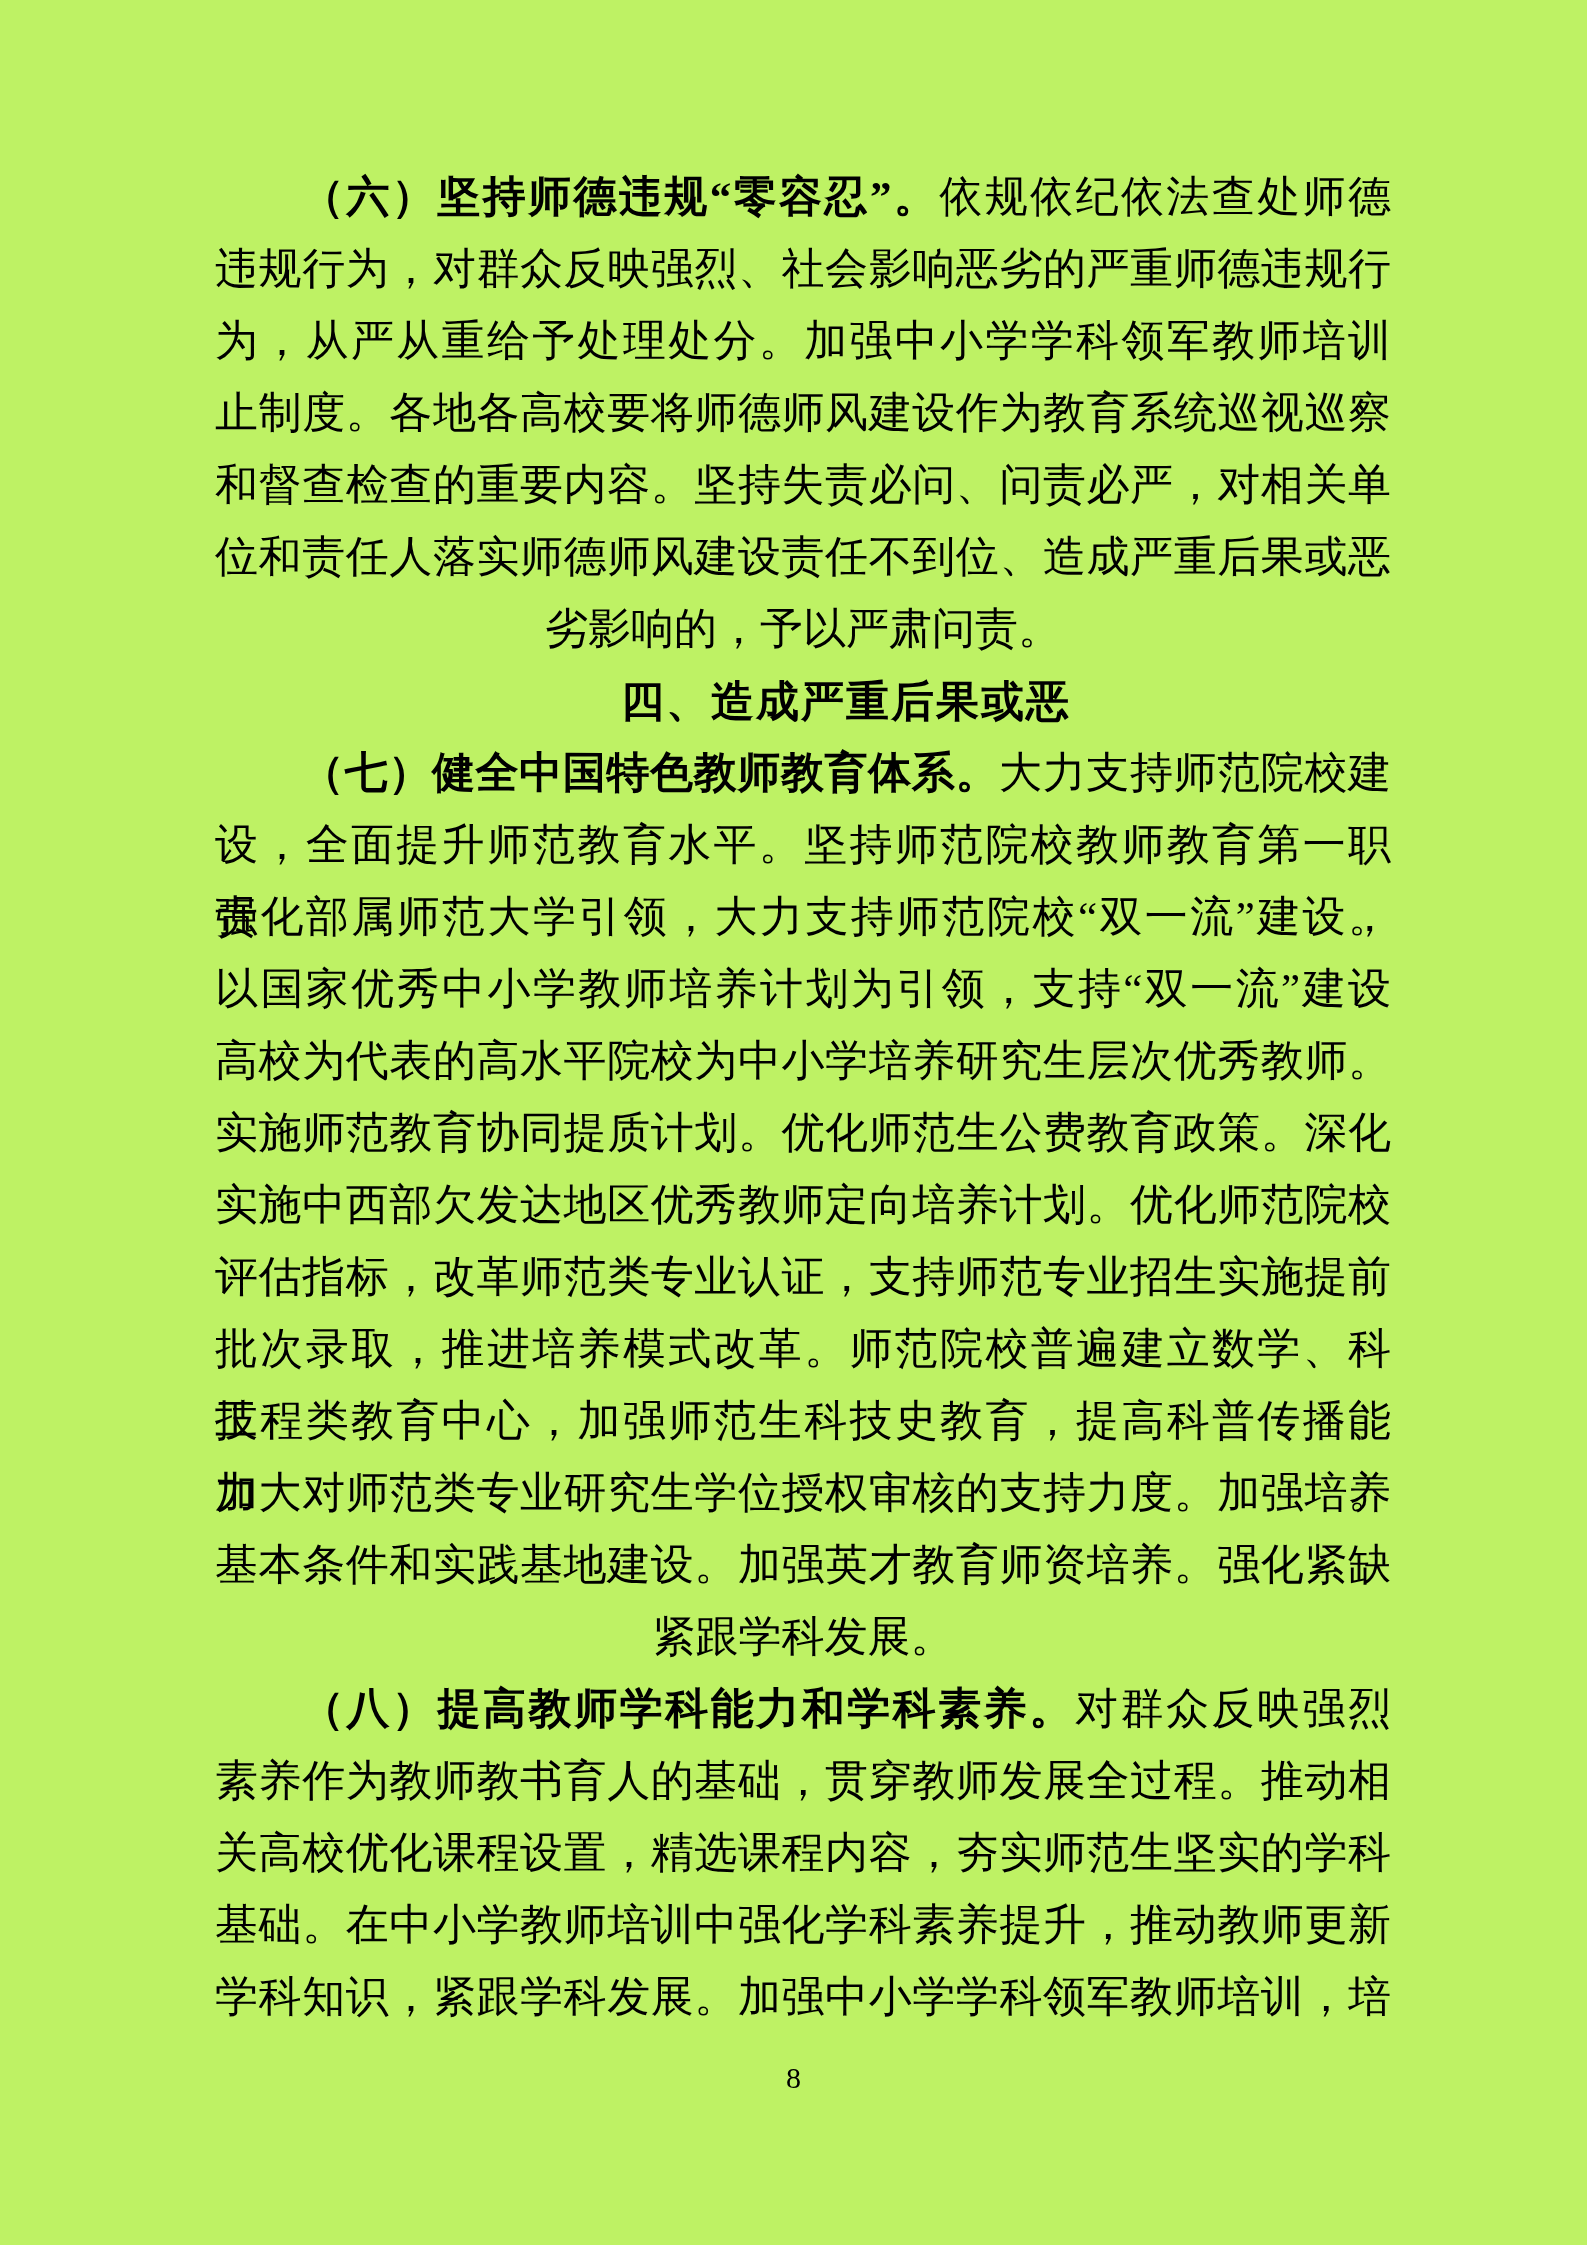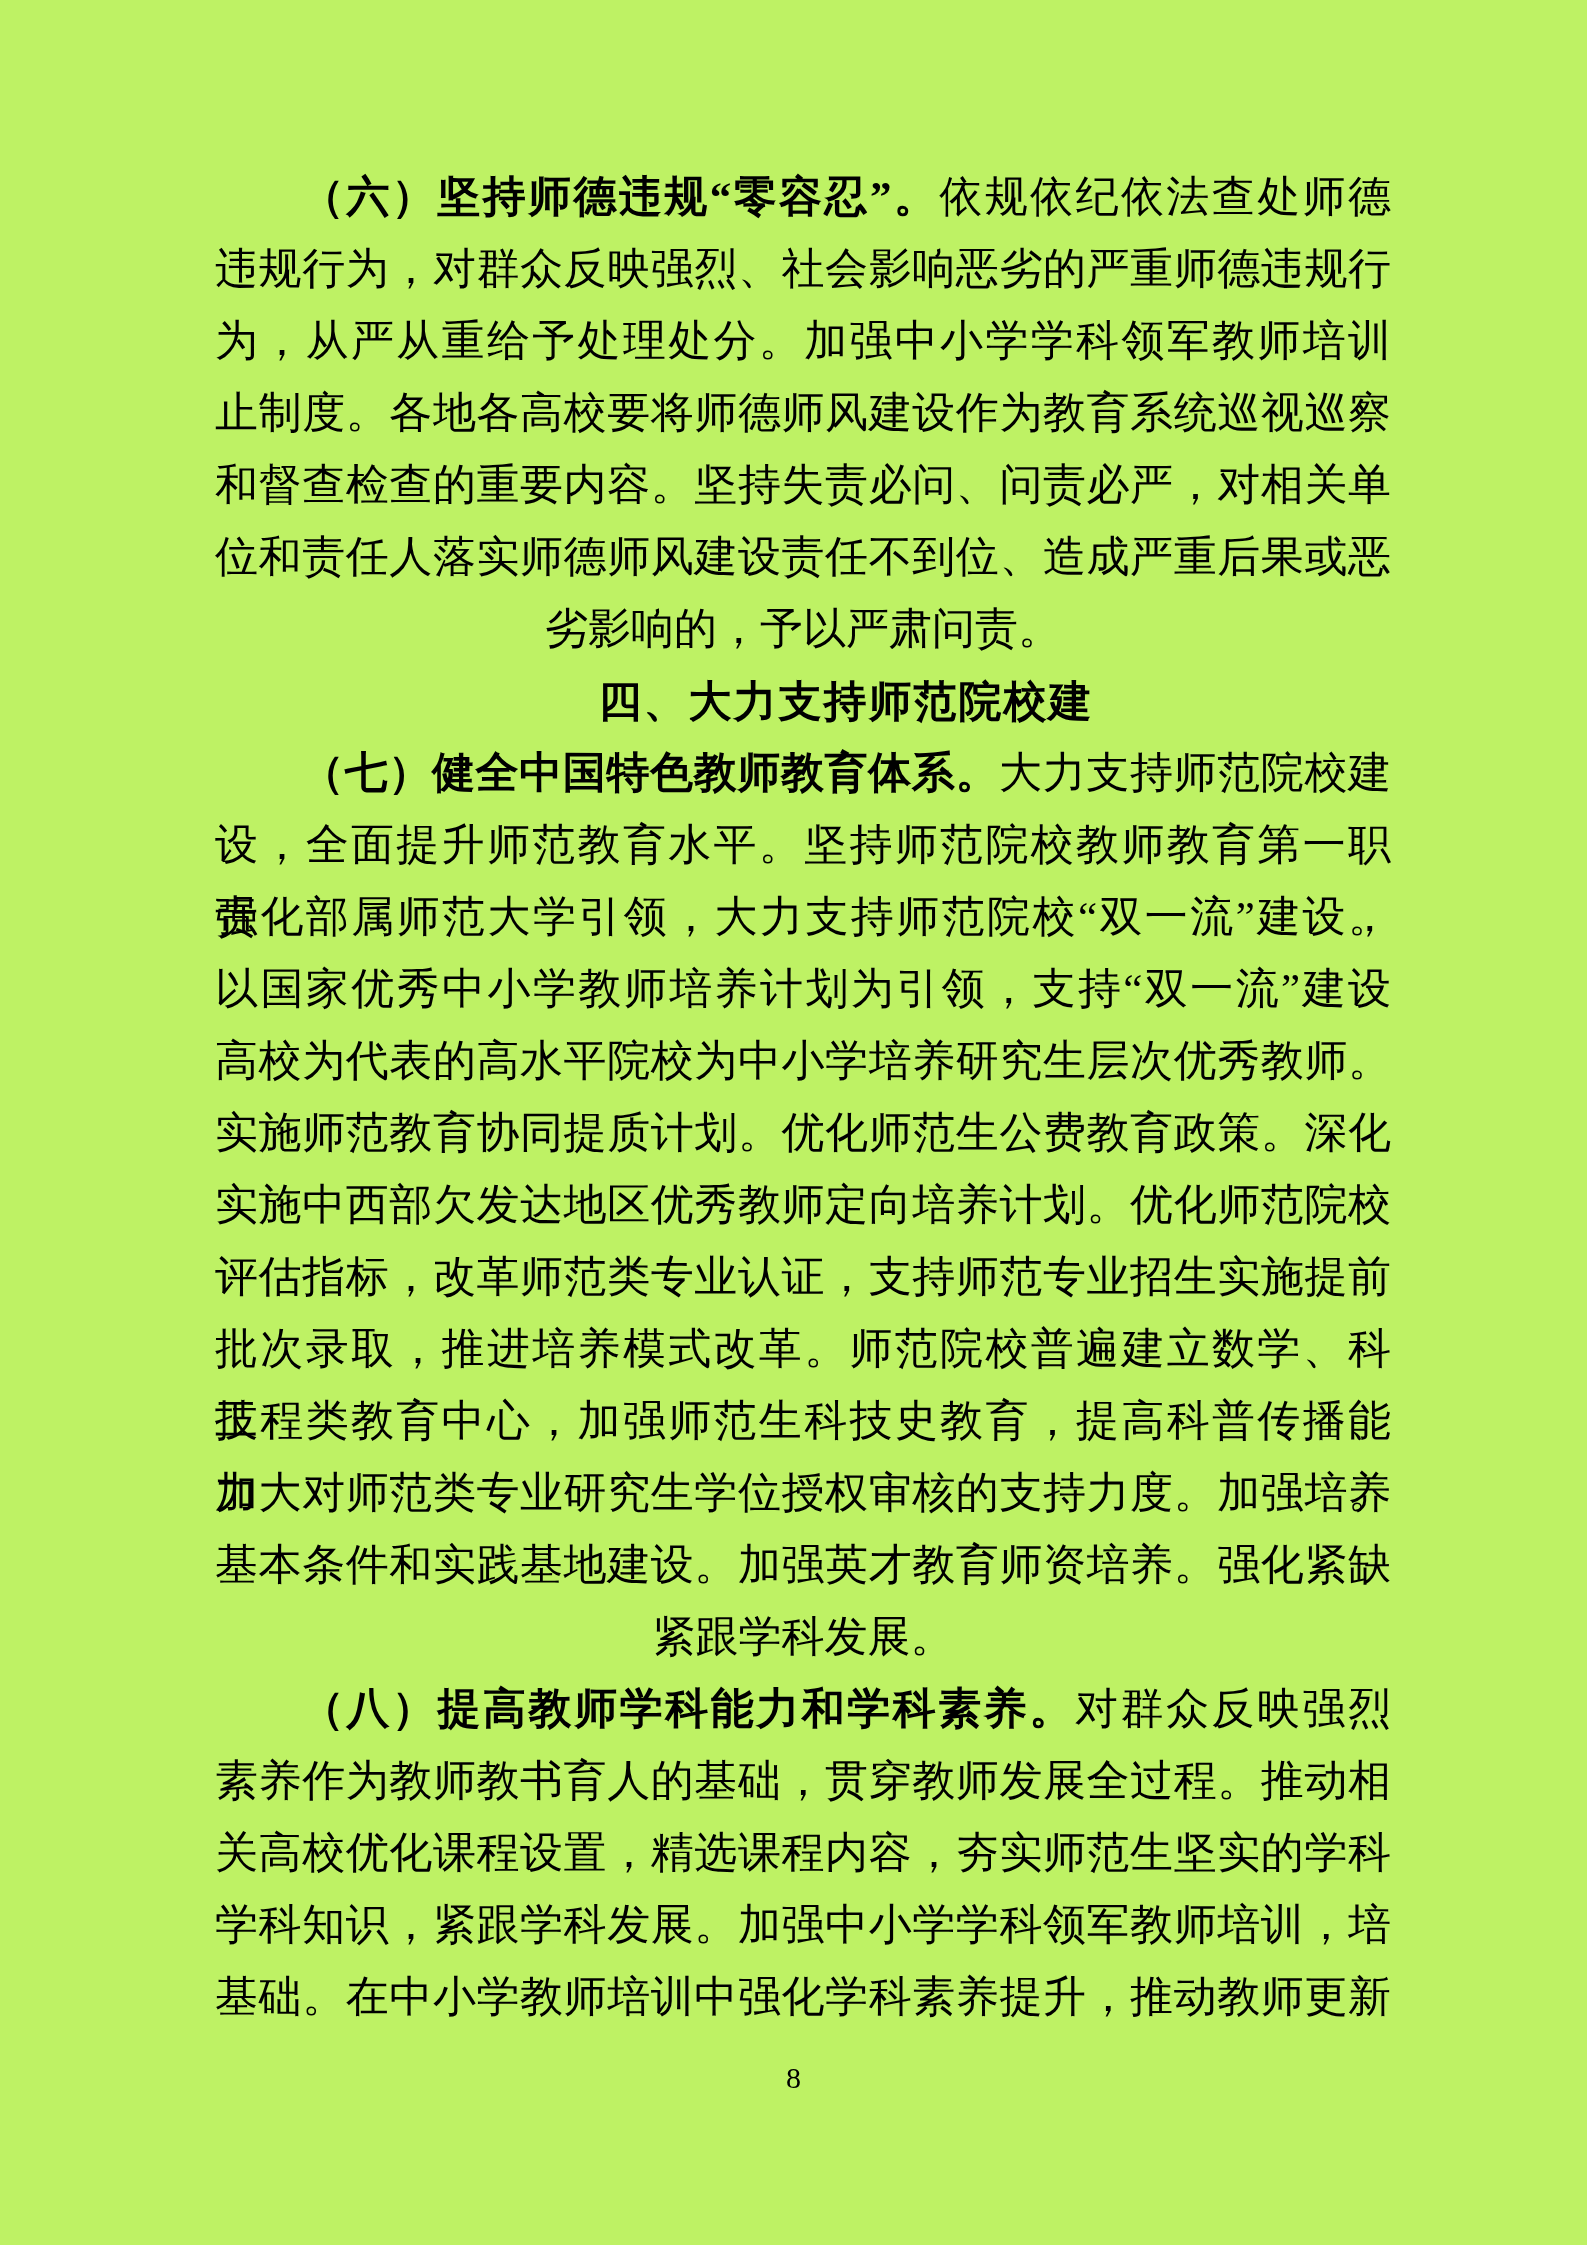--- a/index.html
+++ b/index.html
@@ -57,34 +57,34 @@
 
 <div class="page" style="background: #bef264; color: rgb(0, 0, 0);">
   <div class="doc-body">
       <div class="line justify indent"><span class="b">（六）坚持师德违规“零容忍”。</span><span>依规依纪依法查处师德</span></div>
       <div class="line justify"><span>违规行为，对群众反映强烈、社会影响恶劣的严重师德违规行</span></div>
       <div class="line justify"><span>为，从严从重给予处理处分。加强中小学学科领军教师培训</span></div>
       <div class="line justify"><span>止制度。各地各高校要将师德师风建设作为教育系统巡视巡察</span></div>
       <div class="line justify"><span>和督查检查的重要内容。坚持失责必问、问责必严，对相关单</span></div>
       <div class="line justify"><span>位和责任人落实师德师风建设责任不到位、造成严重后果或恶</span></div>
       <div class="line"><span>劣影响的，予以严肃问责。</span></div>
-      <div class="line indent heading"><span class="b">四、大力支持师范院校建</span></div>
+      <div class="line indent heading"><span class="b">四、造成严重后果或恶</span></div>
       <div class="line justify indent"><span class="b">（七）健全中国特色教师教育体系。</span><span>大力支持师范院校建</span></div>
       <div class="line justify"><span>设，全面提升师范教育水平。坚持师范院校教师教育第一职责，</span></div>
       <div class="line justify"><span>强化部属师范大学引领，大力支持师范院校“双一流”建设。</span></div>
       <div class="line justify"><span>以国家优秀中小学教师培养计划为引领，支持“双一流”建设</span></div>
       <div class="line justify"><span>高校为代表的高水平院校为中小学培养研究生层次优秀教师。</span></div>
       <div class="line justify"><span>实施师范教育协同提质计划。优化师范生公费教育政策。深化</span></div>
       <div class="line justify"><span>实施中西部欠发达地区优秀教师定向培养计划。优化师范院校</span></div>
       <div class="line justify"><span>评估指标，改革师范类专业认证，支持师范专业招生实施提前</span></div>
       <div class="line justify"><span>批次录取，推进培养模式改革。师范院校普遍建立数学、科技、</span></div>
       <div class="line justify"><span>工程类教育中心，加强师范生科技史教育，提高科普传播能力。</span></div>
       <div class="line justify"><span>加大对师范类专业研究生学位授权审核的支持力度。加强培养</span></div>
       <div class="line justify"><span>基本条件和实践基地建设。加强英才教育师资培养。强化紧缺</span></div>
       <div class="line"><span>紧跟学科发展。</span></div>
       <div class="line justify indent"><span class="b">（八）提高教师学科能力和学科素养。</span><span>对群众反映强烈</span></div>
       <div class="line justify"><span>素养作为教师教书育人的基础，贯穿教师发展全过程。推动相</span></div>
       <div class="line justify"><span>关高校优化课程设置，精选课程内容，夯实师范生坚实的学科</span></div>
+      <div class="line justify"><span>基础。在中小学教师培训中强化学科素养提升，推动教师更新</span></div>
       <div class="line justify"><span>学科知识，紧跟学科发展。加强中小学学科领军教师培训，培</span></div>
-      <div class="line justify"><span>基础。在中小学教师培训中强化学科素养提升，推动教师更新</span></div>
     </div>
   <div class="page-number">8</div>
 </div>
 
 </body></html>

